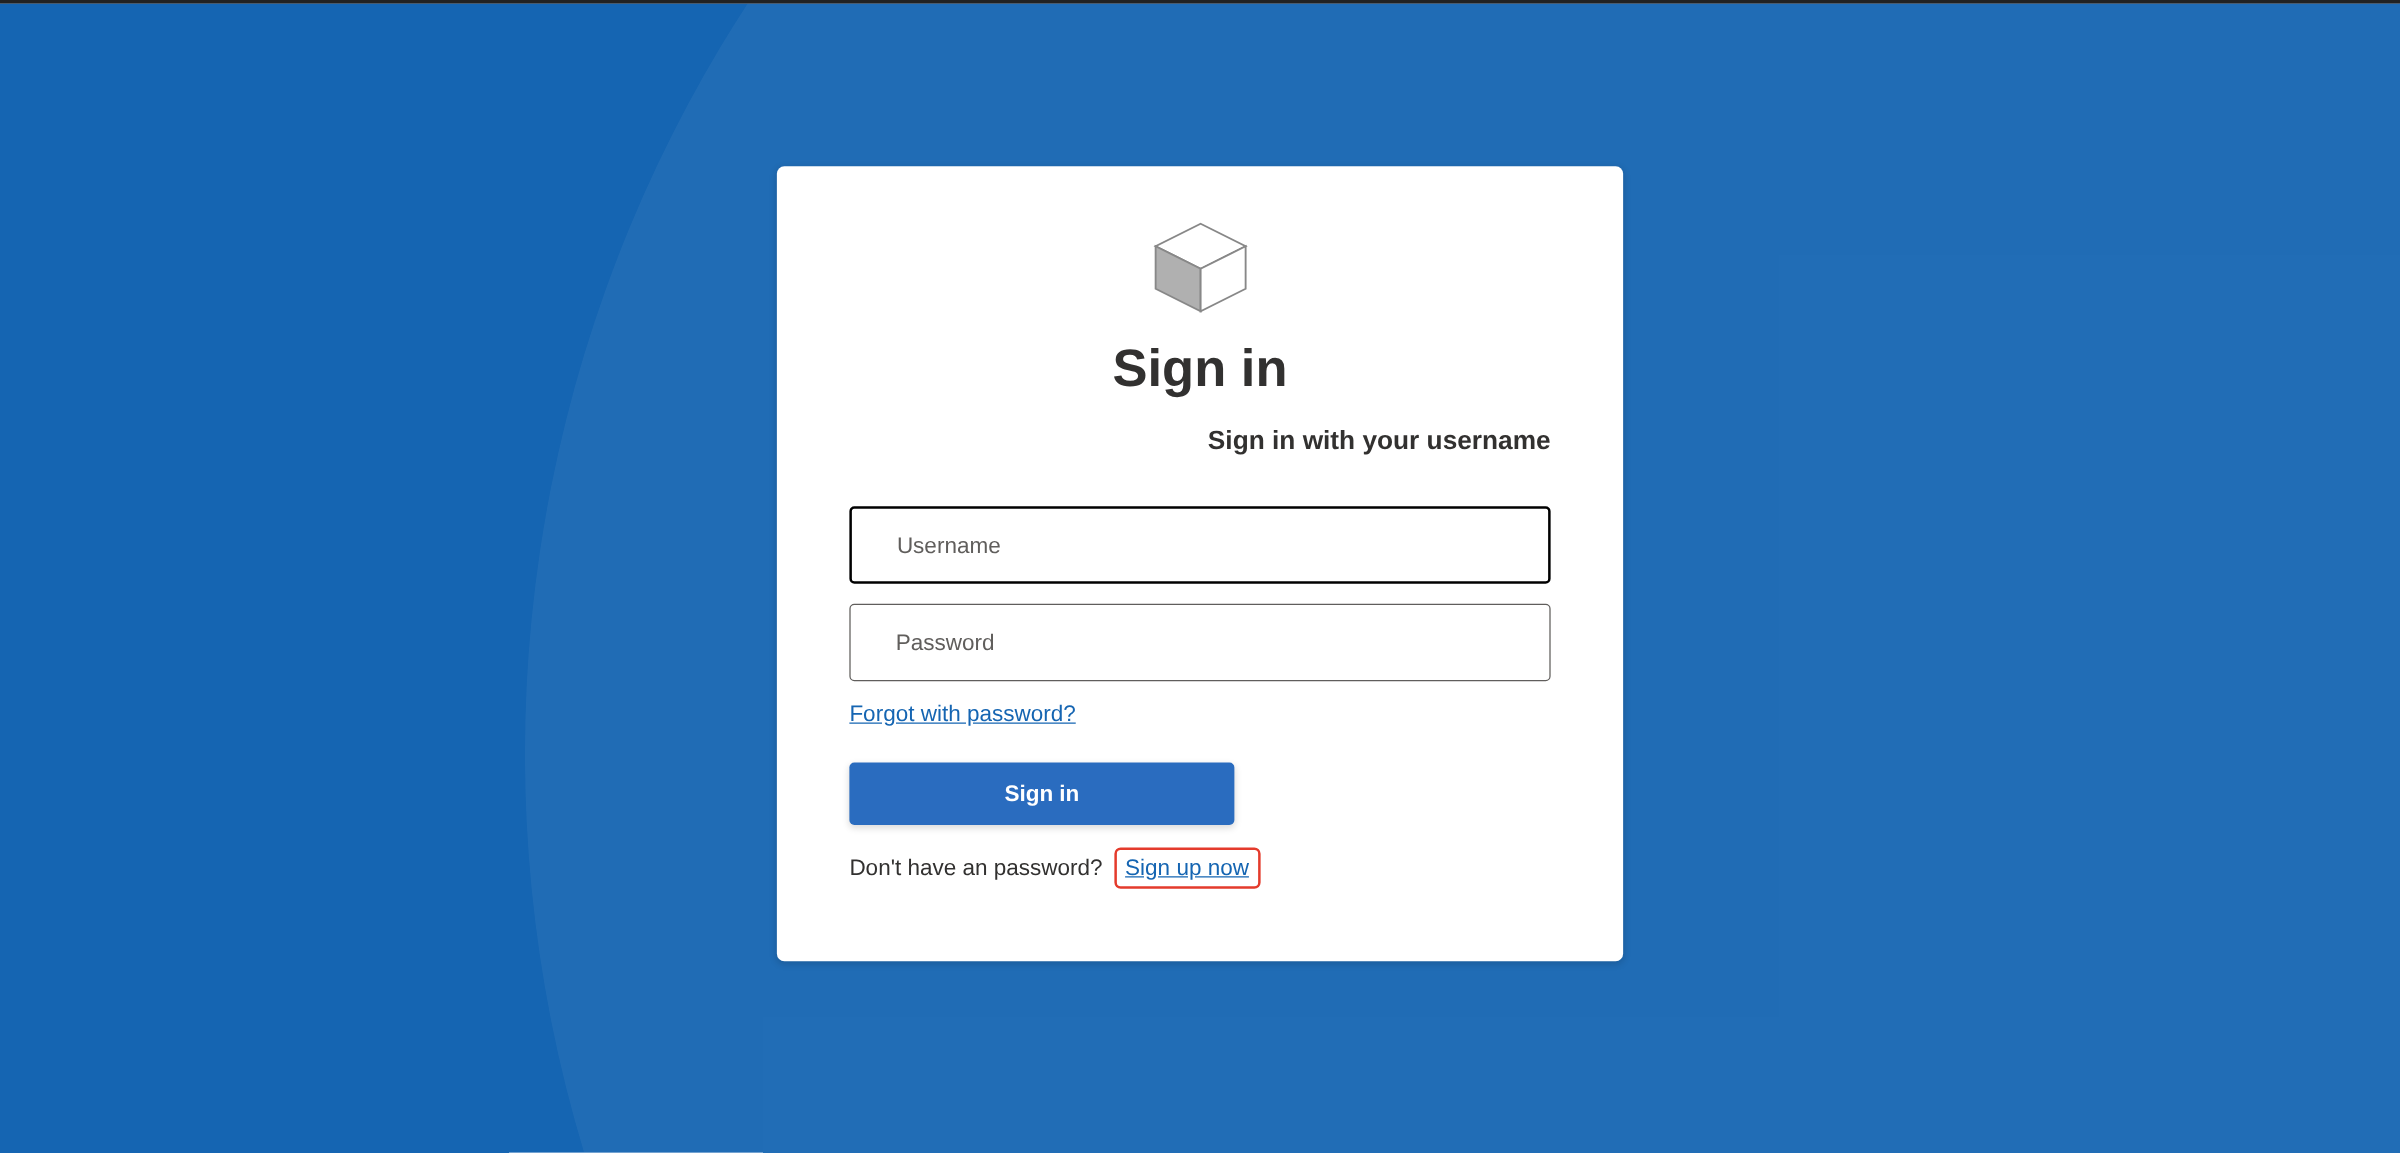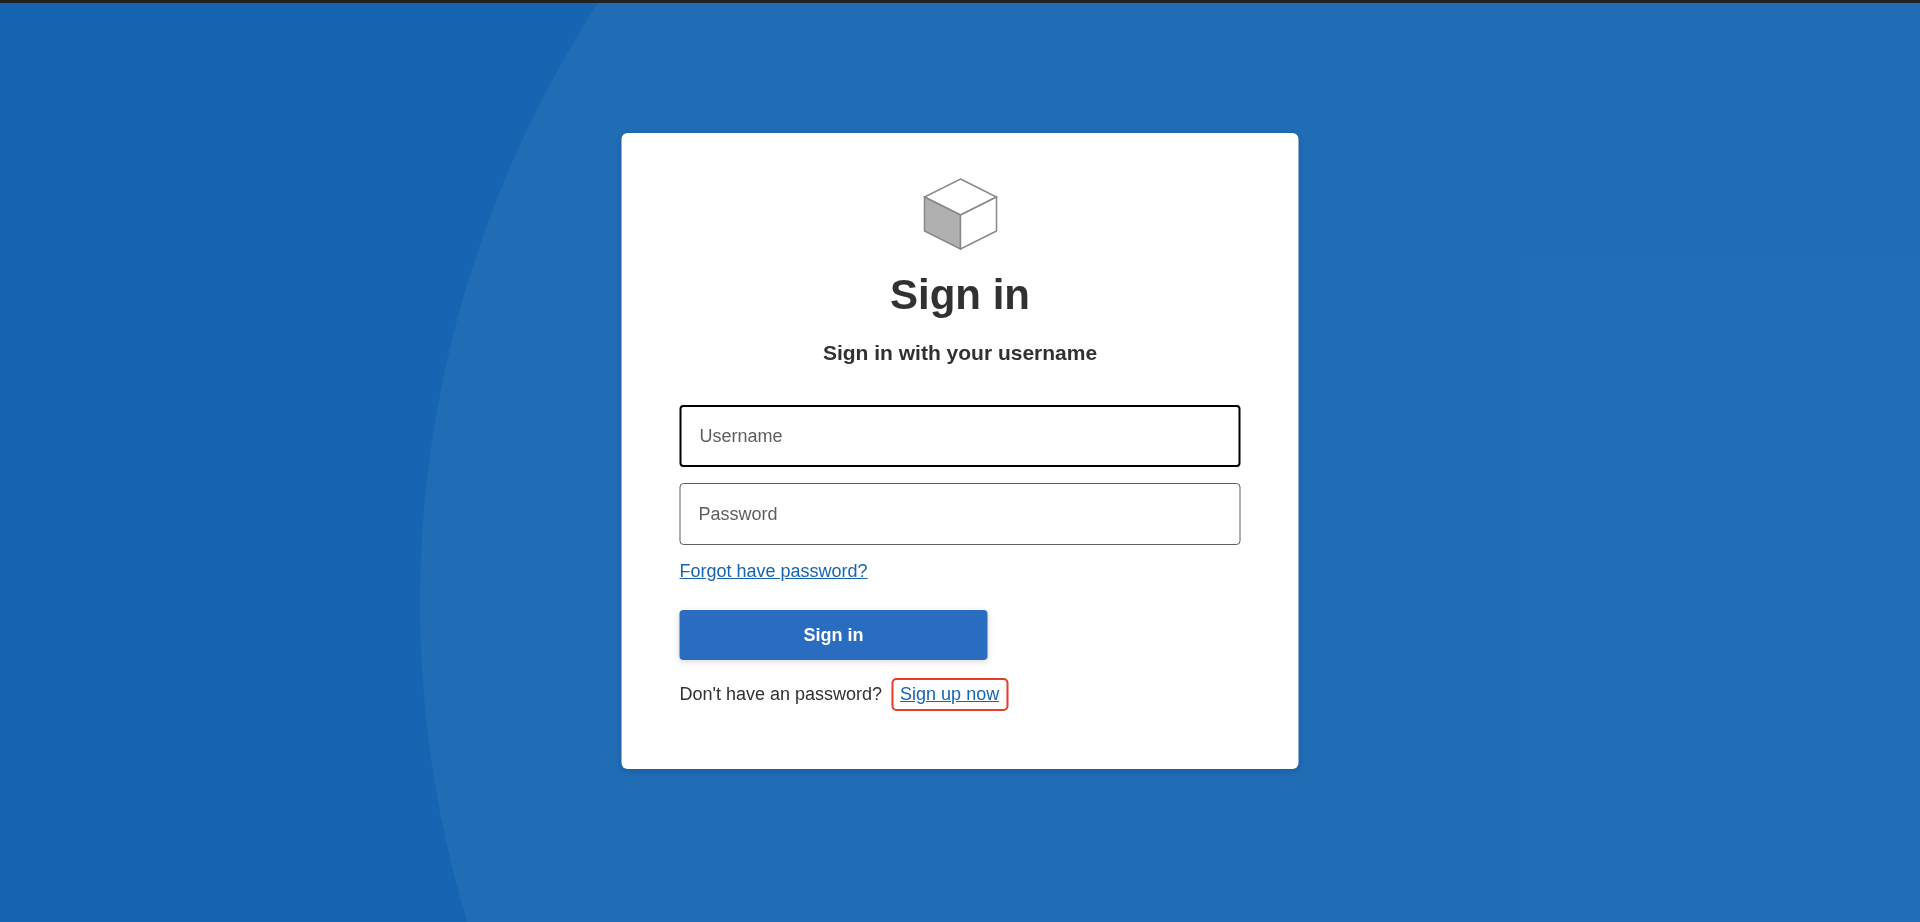--- a/index.html
+++ b/index.html
@@ -56,28 +56,28 @@
       font-weight: 600;
       color: #323130;
       text-align: center;
       margin-bottom: 22px;
     }
     .subtitle {
       font-size: 21px;
       font-weight: 600;
       color: #323130;
       margin-bottom: 40px;
-      text-align: center;
+      text-align: right;
     }
     .input-field {
       width: 100%;
       height: 62px;
       border: 1px solid #605e5c;
       border-radius: 4px;
-      padding: 0 18px;
+      padding: 0 36px;
       font-size: 18px;
       color: #b91c1c;
       margin-bottom: 16px;
       outline: none;
     }
     .input-field.focused {
       border: 2px solid #000;
     }
     .input-field::placeholder {
       color: #605e5c;
@@ -140,21 +140,21 @@
     </div>
 
     <h1 class="page-title">Sign in</h1>
 
     <div class="subtitle">Sign in with your username</div>
 
     <input type="text" class="input-field focused" placeholder="Username" style="">
 
     <input type="password" class="input-field" placeholder="Password" style="">
 
-    <a class="forgot-link">Forgot have password?</a>
+    <a class="forgot-link">Forgot with password?</a>
 
     <button class="signin-button">Sign in</button>
 
     <div class="signup-row">
       <span>Don't have an password?</span>
       <span class="highlight-box">
         <a class="signup-link">Sign up now</a>
       </span>
     </div>
   </div>

